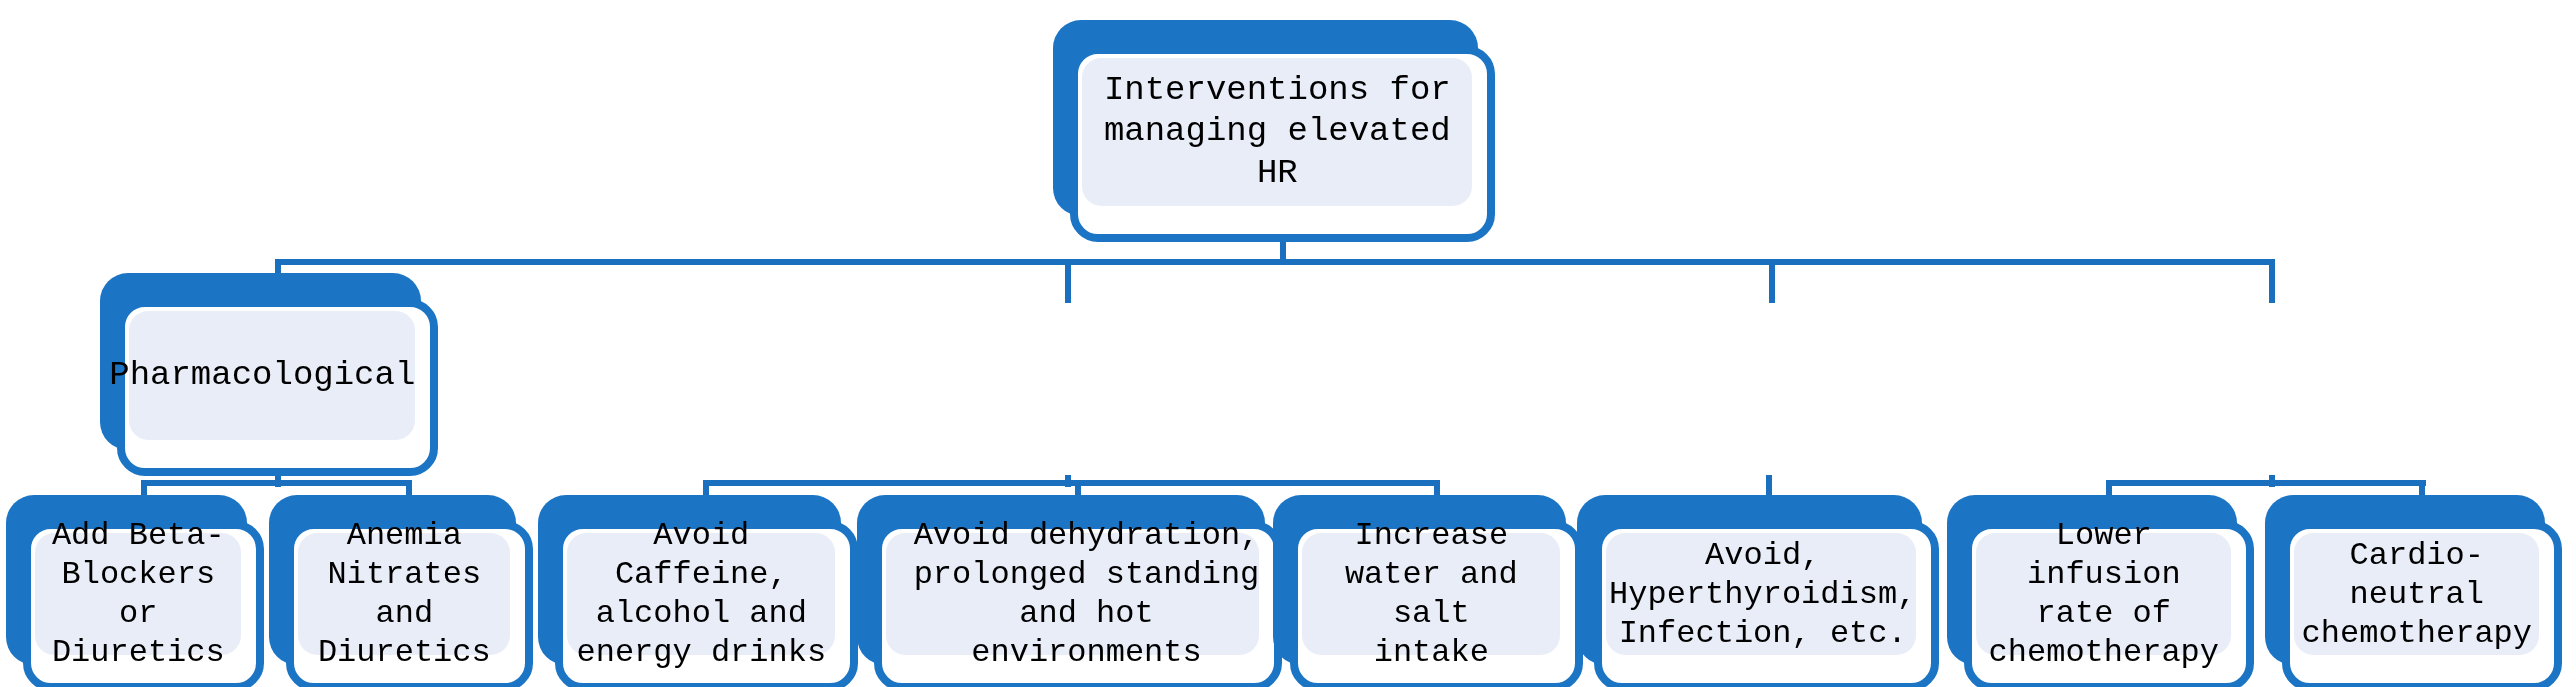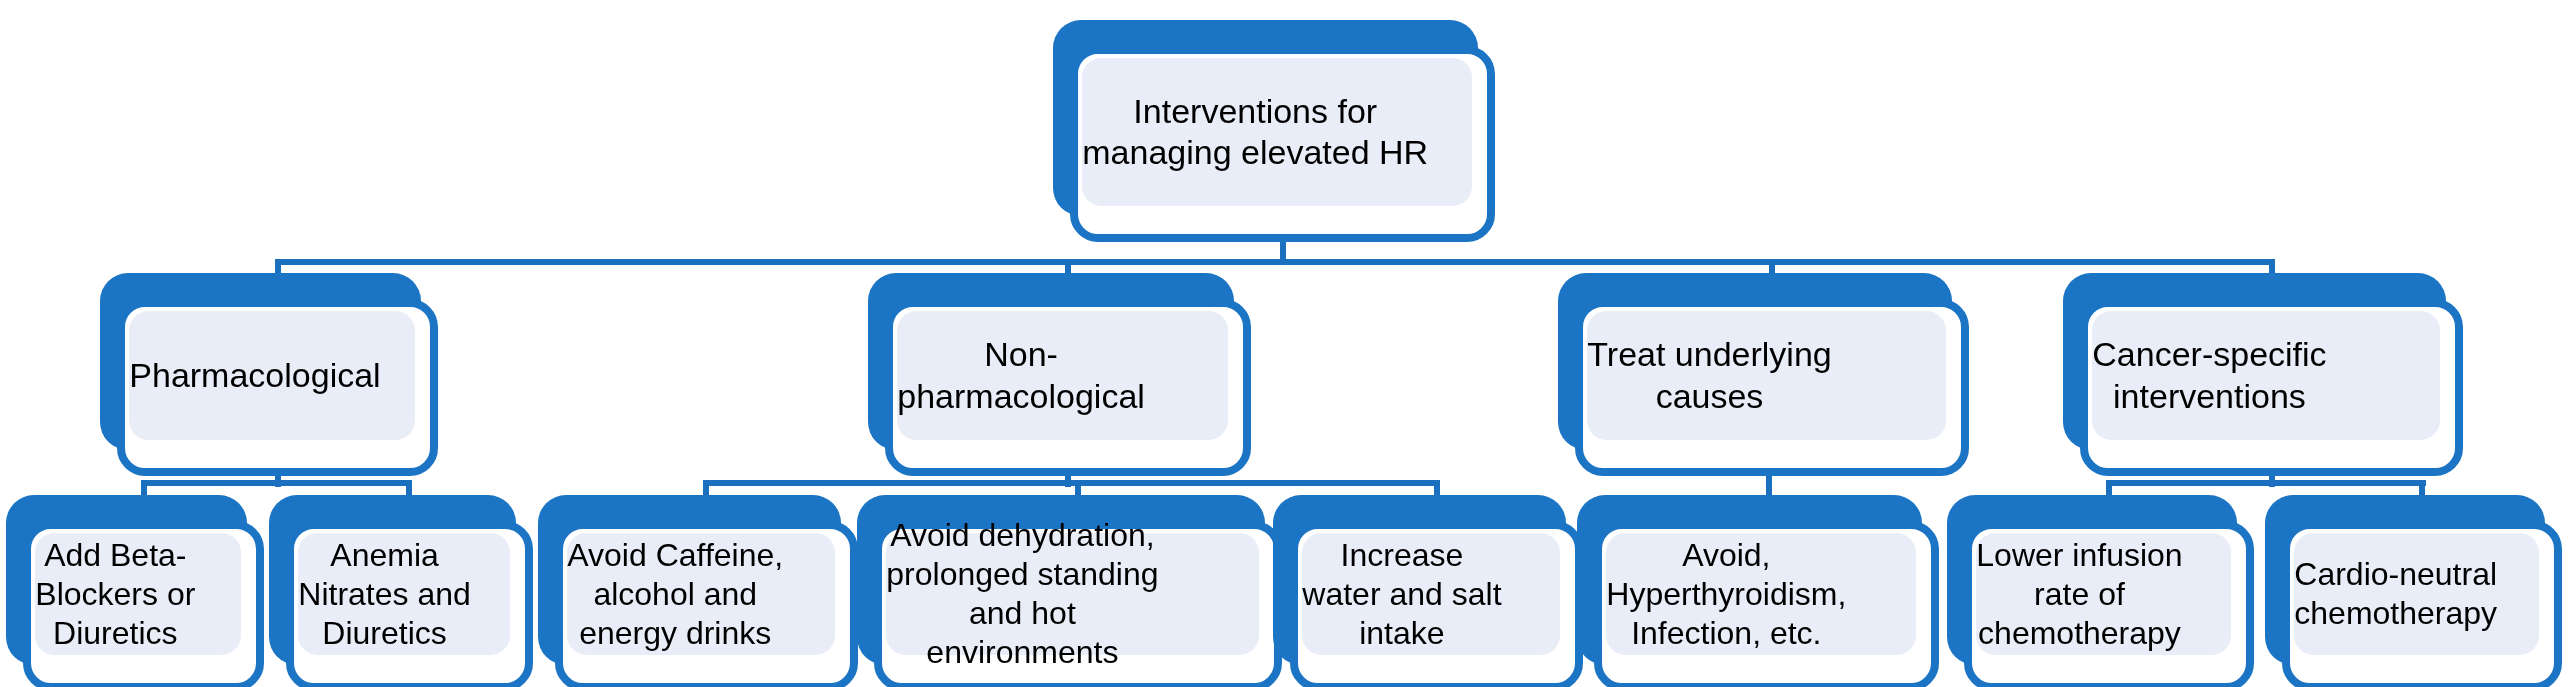--- a/index.html
+++ b/index.html
@@ -73,22 +73,23 @@
     box-sizing: border-box;
   }
   .panel {
     position: absolute;
     left: 4.3px; top: 4.3px;
     right: 14.7px; bottom: 28px;
     background: #e9edf8;
     border-radius: 19.6px;
     display: flex;
     align-items: center;
-    justify-content: flex-start;
+    justify-content: flex-end;
     text-align: center;
+    font-family: Liberation Mono, monospace;
   }
   .label {
     white-space: pre-line;
     color: #000000;
     line-height: 1.22;
   }
 
   .lvl1 .label { font-size: 34px; }
   .lvl2 .label { font-size: 34px; }
   .lvl3 .label { font-size: 32px; }
@@ -155,49 +156,22 @@
 
   <div class="node lvl2 pos-pharm">
     <div class="shadow"></div>
     <div class="face">
       <div class="panel">
         <span class="label">Pharmacological</span>
       </div>
     </div>
   </div>
 
-  <div class="node lvl2 pos-nonpharm">
-    <div class="shadow"></div>
-    <div class="face">
-      <div class="panel">
-        <span class="label">Non-
-pharmacological</span>
-      </div>
-    </div>
-  </div>
-
-  <div class="node lvl2 pos-treat">
-    <div class="shadow"></div>
-    <div class="face">
-      <div class="panel">
-        <span class="label">Treat underlying
-causes</span>
-      </div>
-    </div>
-  </div>
-
-  <div class="node lvl2 pos-cancer">
-    <div class="shadow"></div>
-    <div class="face">
-      <div class="panel">
-        <span class="label">Cancer-specific
-interventions</span>
-      </div>
-    </div>
-  </div>
+
+
 
   <div class="node lvl3 pos-c1">
     <div class="shadow"></div>
     <div class="face">
       <div class="panel">
         <span class="label">Add Beta-
 Blockers or
 Diuretics</span>
       </div>
     </div>

